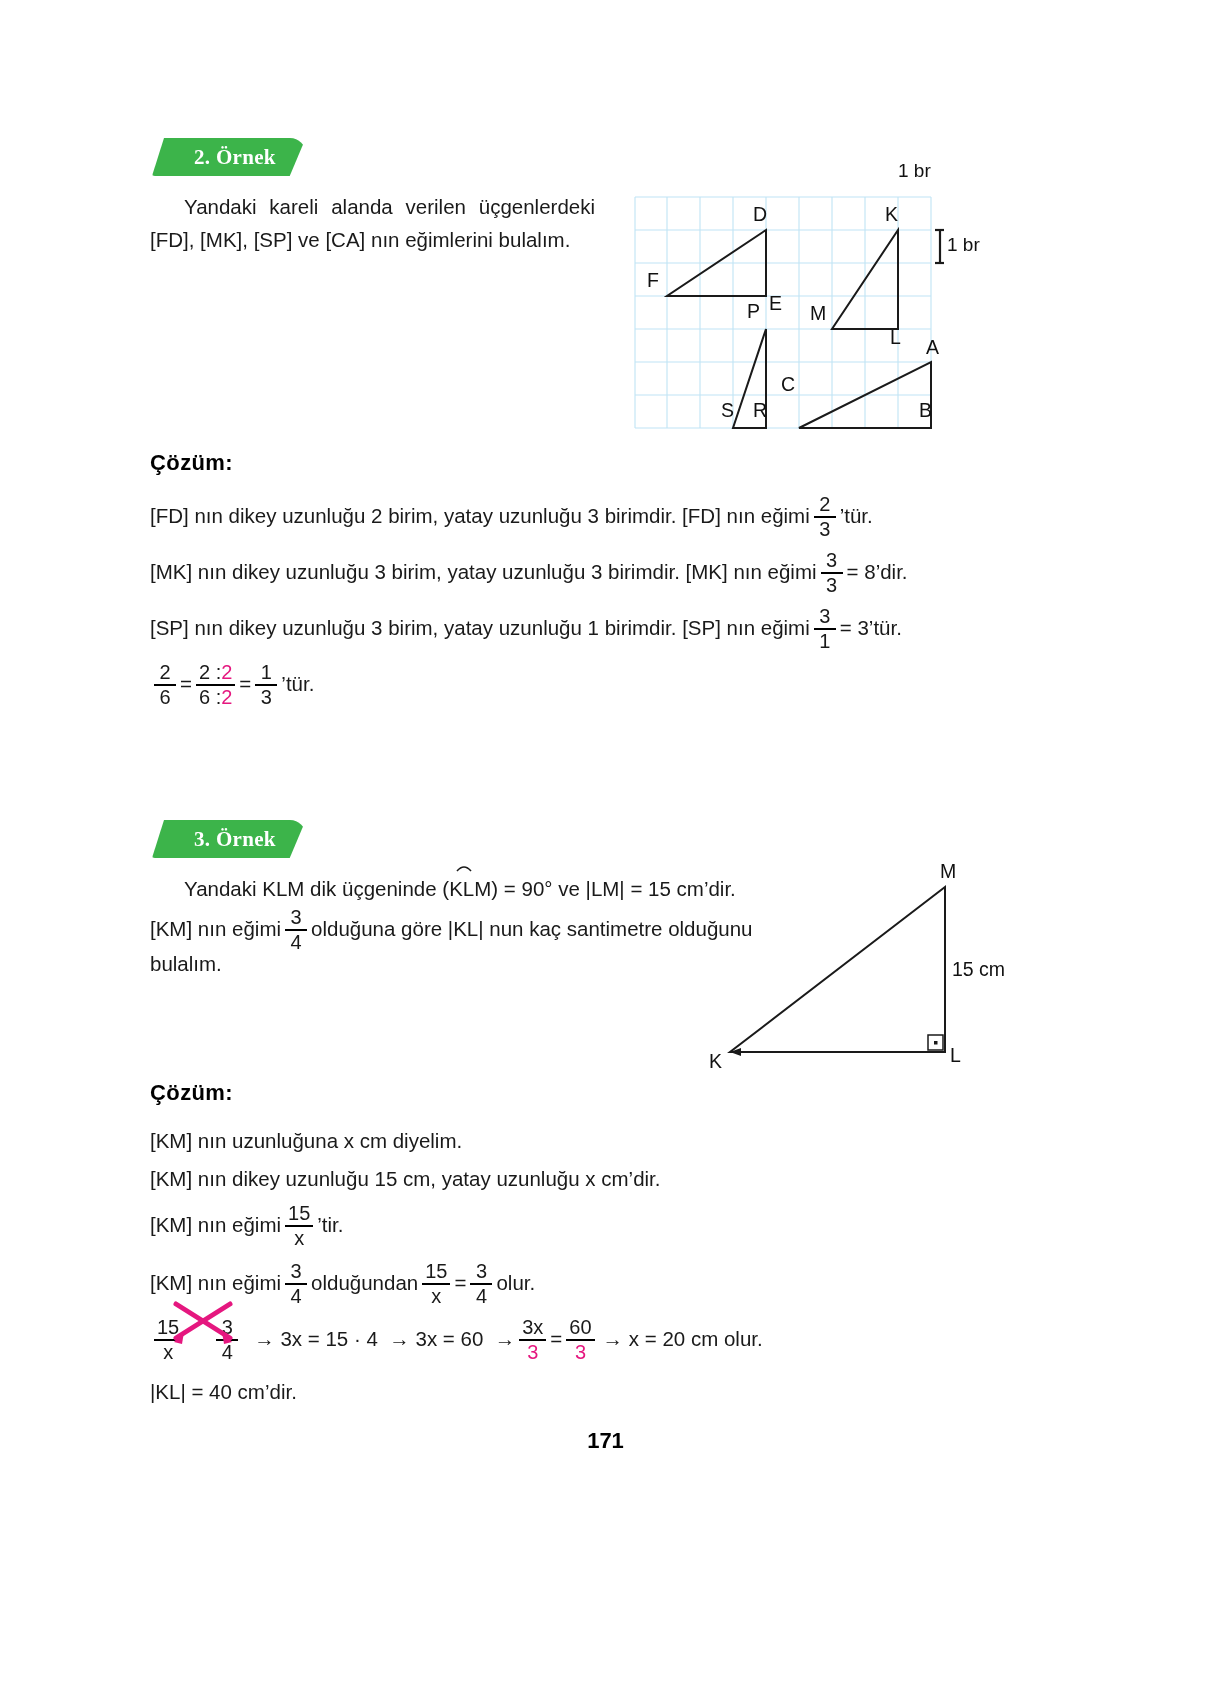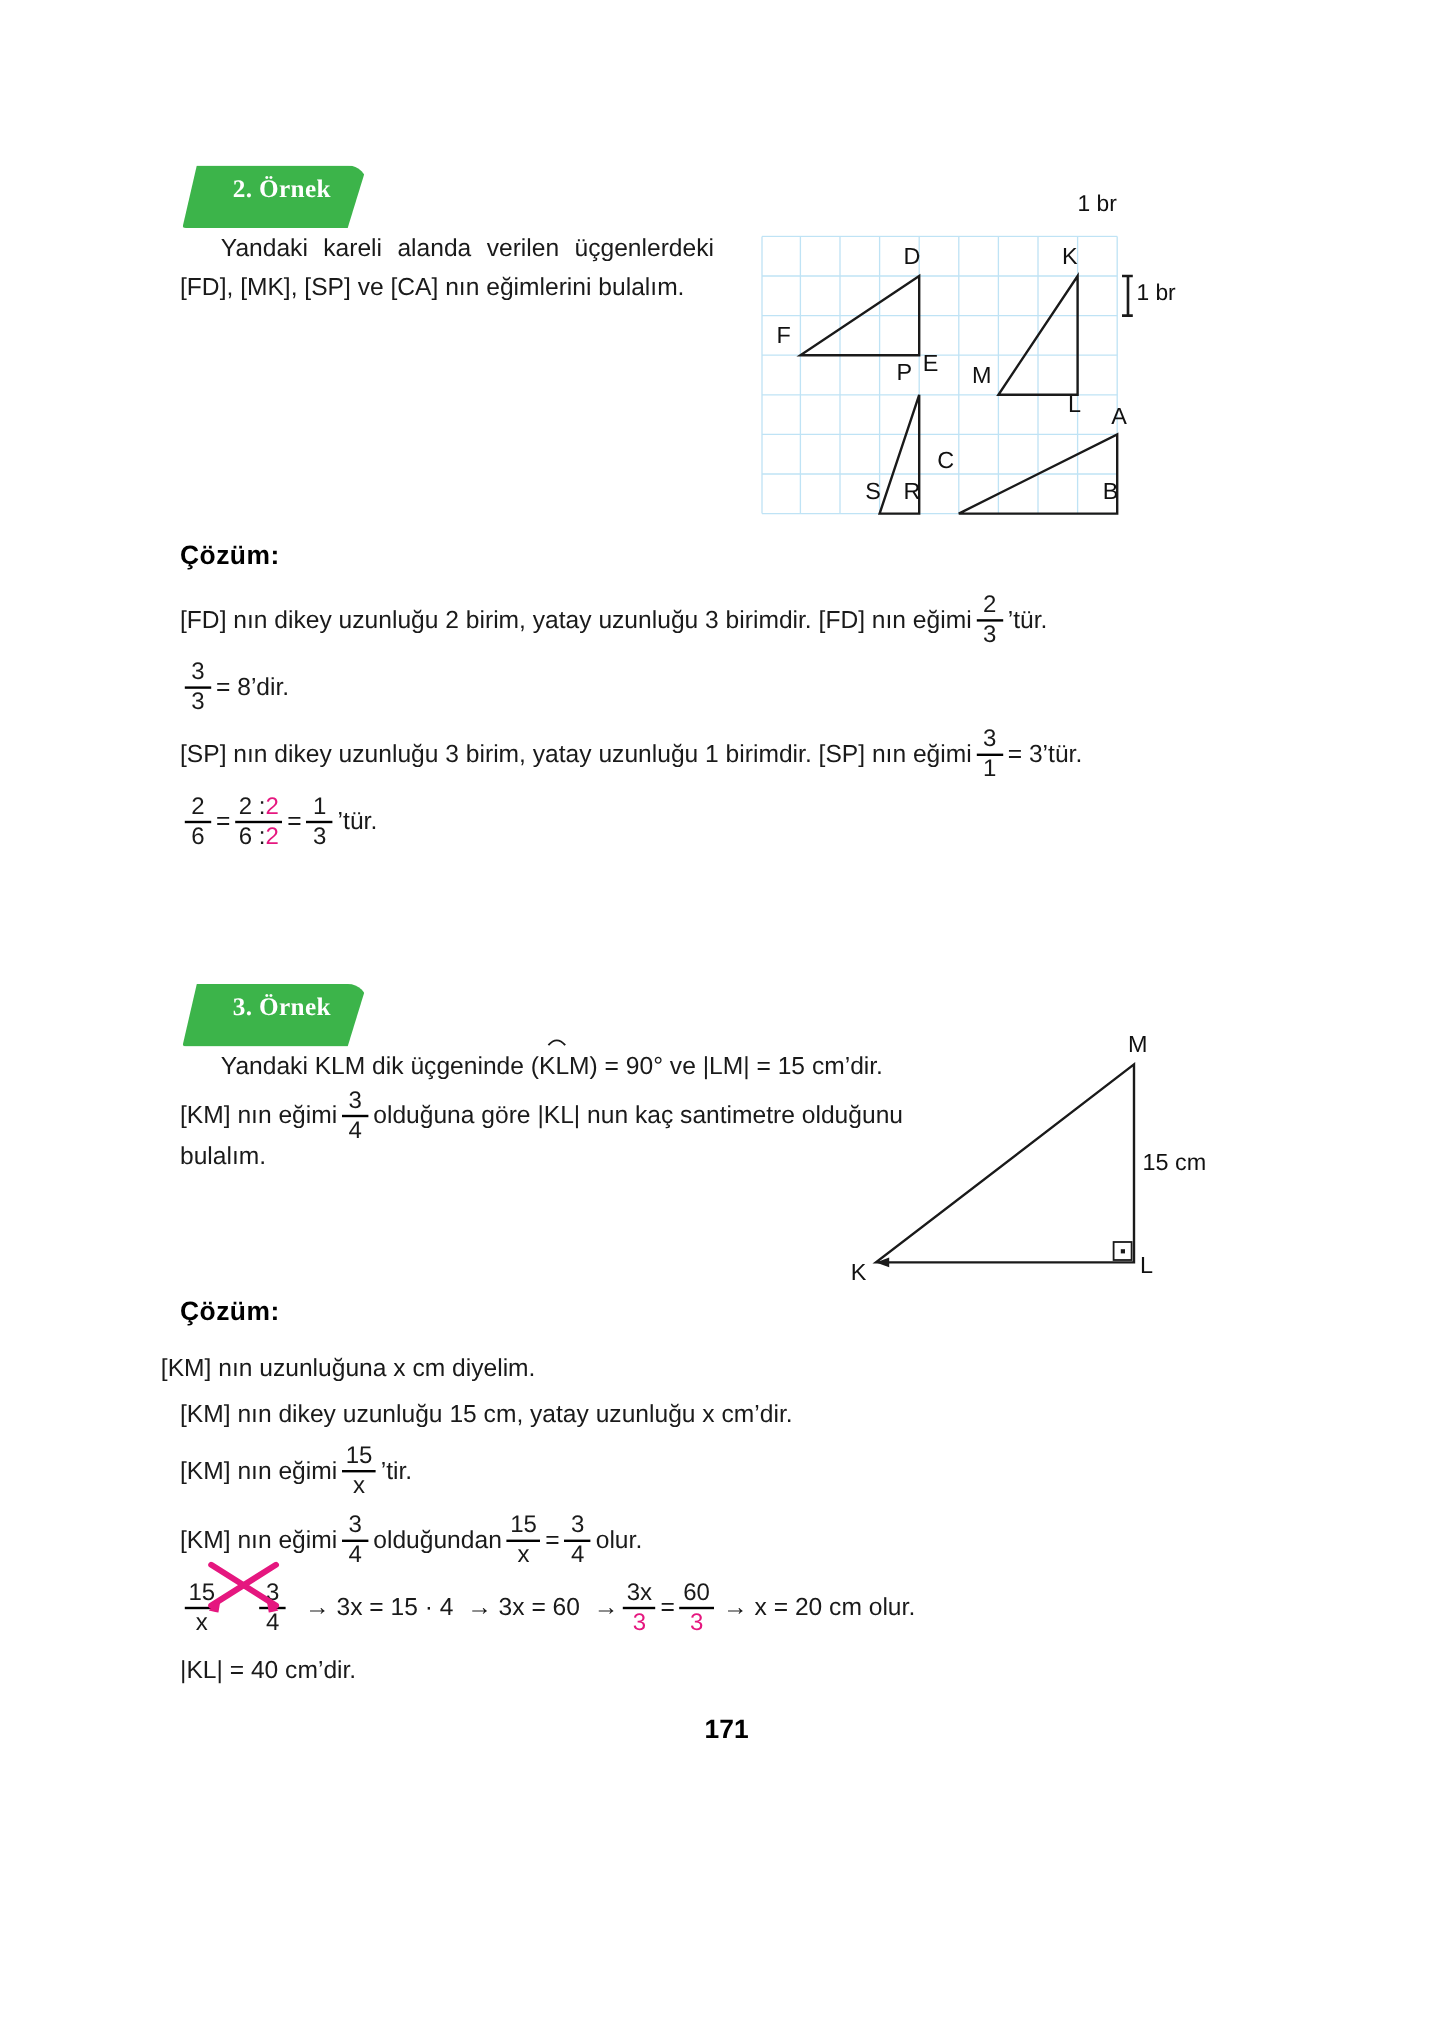--- a/index.html
+++ b/index.html
@@ -13,21 +13,21 @@
     position: relative;
     font-family: "Liberation Sans", sans-serif;
     color: #000000;
     overflow: hidden;
   }
 
   
   .ornek-badge {
     position: absolute;
     display: inline-block;
-    padding: 7px 30px 20px 42px;
+    padding: 7px 30px 6px 42px;
     background: #3cb44a;
     color: #ffffff;
     font-family: "Liberation Serif", serif;
     font-size: 21px;
     font-weight: bold;
     letter-spacing: 0.3px;
     border-radius: 3px 16px 16px 3px;
     clip-path: polygon(12px 0, 100% 0, calc(100% - 16px) 100%, 0 100%);
     box-shadow: 0 5px 0 0 #e6f3e2;
   }
@@ -189,21 +189,21 @@
 
 <div class="para" style="left:150px; top:495px; white-space:nowrap;">
   <span>[FD] nın dikey uzunluğu 2 birim, yatay uzunluğu 3 birimdir. [FD] nın eğimi</span><span class="frac">
       <span class="num">2</span>
       <span class="bar"></span>
       <span class="den">3</span>
     </span><span>’tür.</span>
 </div>
 
 <div class="para" style="left:150px; top:551px; white-space:nowrap;">
-  <span class="frac">
+  <span>[MK] nın dikey uzunluğu 3 birim, yatay uzunluğu 3 birimdir. [MK] nın eğimi</span><span class="frac">
       <span class="num">3</span>
       <span class="bar"></span>
       <span class="den">3</span>
     </span><span>= 8’dir.</span>
 </div>
 
 <div class="para" style="left:150px; top:607px; white-space:nowrap;">
   <span>[SP] nın dikey uzunluğu 3 birim, yatay uzunluğu 1 birimdir. [SP] nın eğimi</span><span class="frac">
       <span class="num">3</span>
       <span class="bar"></span>
@@ -263,21 +263,21 @@
 
     <span class="fig-label" style="left:240px; top:-2px;">M</span>
     <span class="fig-label" style="left:9px; top:188px;">K</span>
     <span class="fig-label" style="left:250px; top:182px;">L</span>
     <span class="fig-label" style="left:252px; top:96px;">15 cm</span>
   </div>
 </div>
 
 <div class="cozum-head" style="left:150px; top:1080px;">Çözüm:</div>
 
-<div class="para" style="left:134px; top:1124px;">[KM] nın uzunluğuna x cm diyelim.</div>
+<div class="para" style="left:150px; top:1124px;">[KM] nın uzunluğuna x cm diyelim.</div>
 
 <div class="para" style="left:150px; top:1162px;">[KM] nın dikey uzunluğu 15 cm, yatay uzunluğu x cm’dir.</div>
 
 <div class="para" style="left:150px; top:1204px; white-space:nowrap;">
   <span>[KM] nın eğimi</span><span class="frac">
       <span class="num">15</span>
       <span class="bar"></span>
       <span class="den">x</span>
     </span><span>’tir.</span>
 </div>

